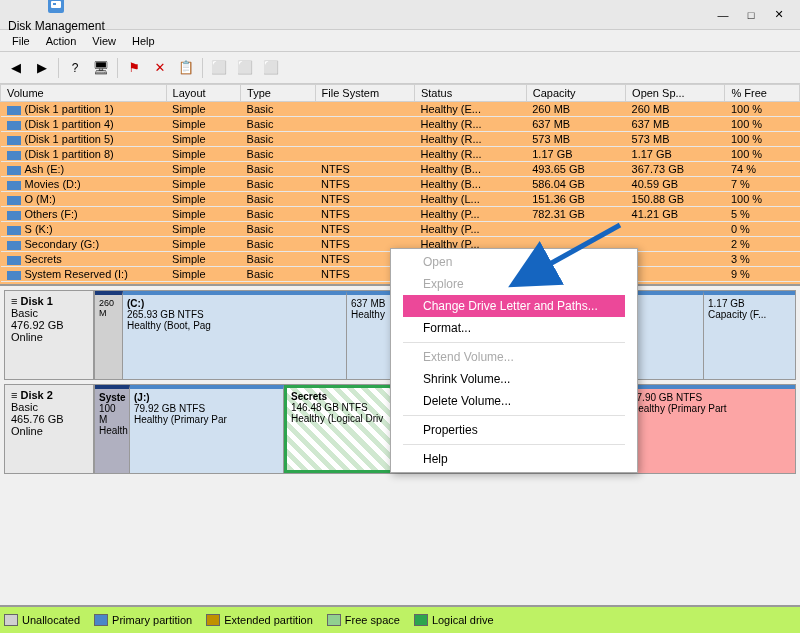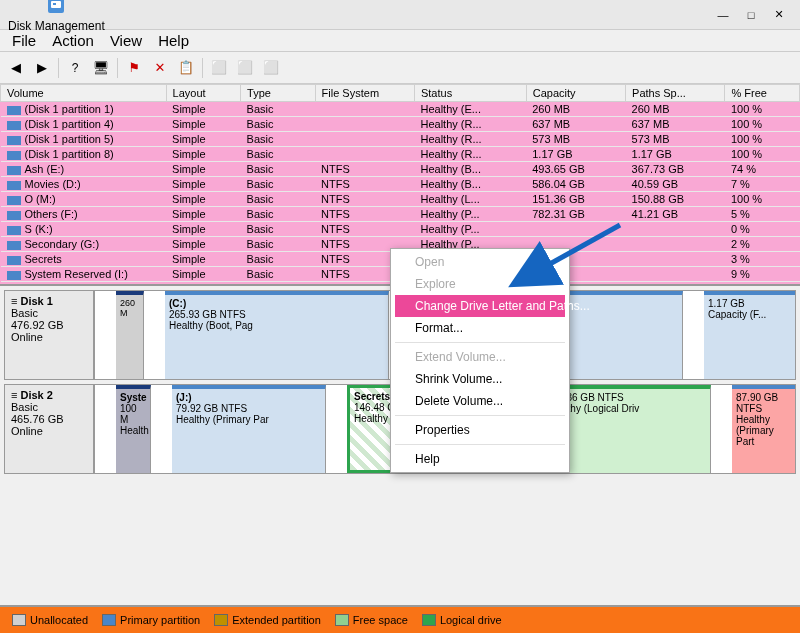--- a/index.html
+++ b/index.html
@@ -23,21 +23,21 @@
 
     
     .menu-bar {
       background: #f0f0f0;
       height: 22px;
       display: flex;
       align-items: center;
       padding: 0 4px;
       border-bottom: 1px solid #ccc;
     }
-    .menu-item { padding: 2px 8px; cursor: pointer; font-size: 15px; }
+    .menu-item { padding: 2px 8px; cursor: pointer; font-size: 11px; }
 
     
     .toolbar {
       background: #f0f0f0;
       height: 32px;
       display: flex;
       align-items: center;
       padding: 0 4px;
       gap: 2px;
       border-bottom: 1px solid #ccc;
@@ -47,21 +47,21 @@
       background: transparent; cursor: pointer; display: flex; align-items: center; justify-content: center;
       font-size: 13px;
     }
     .toolbar-sep { width: 1px; height: 20px; background: #ccc; margin: 0 2px; }
 
     
     .main-content { display: flex; flex-direction: column; height: calc(633px - 84px); }
 
     
     .table-area {
-      background: #f9a8d4;
+      background: #fdba74;
       flex: 0 0 auto;
       overflow: hidden;
       border-bottom: 2px solid #999;
     }
     .disk-table { width: 100%; border-collapse: collapse; }
     .disk-table th {
       background: #f0f0f0;
       border: 1px solid #d0d0d0;
       padding: 2px 6px;
       text-align: left;
@@ -100,58 +100,57 @@
       font-size: 11px;
     }
     .disk-label-title { font-weight: bold; font-size: 11px; }
     .disk-partitions { display: flex; flex: 1; }
     .partition {
       border-right: 1px solid #999;
       padding: 3px 4px;
       font-size: 10px;
       overflow: hidden;
       position: relative;
-      margin-left: 21px;
     }
     .partition:last-child { border-right: none; }
     .partition-name { font-weight: bold; font-size: 10px; }
     .part-highlighted {
       border: 3px solid #2da44e !important;
       background: repeating-linear-gradient(
         45deg,
         #d0e8d0,
         #d0e8d0 5px,
         #ffffff 5px,
         #ffffff 10px
       );
     }
 
     
     .legend {
       height: 28px;
-      background: #f97316;
+      background: #bef264;
       border-top: 2px solid #999;
       display: flex;
       align-items: center;
-      padding: 0 12px;
+      padding: 0 4px;
       gap: 14px;
       font-size: 11px;
     }
     .legend-item { display: flex; align-items: center; gap: 4px; }
     .legend-box { width: 14px; height: 12px; border: 1px solid #666; }
 
     
     .context-menu {
       position: absolute;
       background: white;
       border: 1px solid #aaa;
       box-shadow: 2px 2px 8px rgba(0,0,0,0.3);
       z-index: 1000;
-      width: 180px;
-      padding: 2px 4px;
+      width: 248px;
+      padding: 2px 12px;
     }
     .context-menu-item {
       padding: 4px 20px;
       cursor: pointer;
       font-size: 12px;
       white-space: nowrap;
     }
     .context-menu-item.highlighted { background: #ec4899; color: white; }
     .context-menu-item.disabled { color: #aaa; cursor: default; }
     .context-menu-sep { height: 1px; background: #e0e0e0; margin: 3px 0; }
@@ -208,21 +207,21 @@
     <div class="table-scroll">
       <table class="disk-table">
         <thead>
           <tr>
             <th style="min-width:130px">Volume</th>
             <th style="min-width:60px">Layout</th>
             <th style="min-width:60px">Type</th>
             <th style="min-width:80px">File System</th>
             <th style="min-width:90px">Status</th>
             <th style="min-width:80px">Capacity</th>
-            <th style="min-width:80px">Paths Sp...</th>
+            <th style="min-width:80px">Open Sp...</th>
             <th style="min-width:60px">% Free</th>
           </tr>
         </thead>
         <tbody id="table-body">
         <tr>
               <td><span style="display: inline-block; width: 14px; height: 9px; background: rgb(74, 134, 200); margin-right: 4px; vertical-align: middle;"></span>(Disk 1 partition 1)</td>
               <td>Simple</td>
               <td>Basic</td>
               <td></td>
               <td>Healthy (E...</td>

